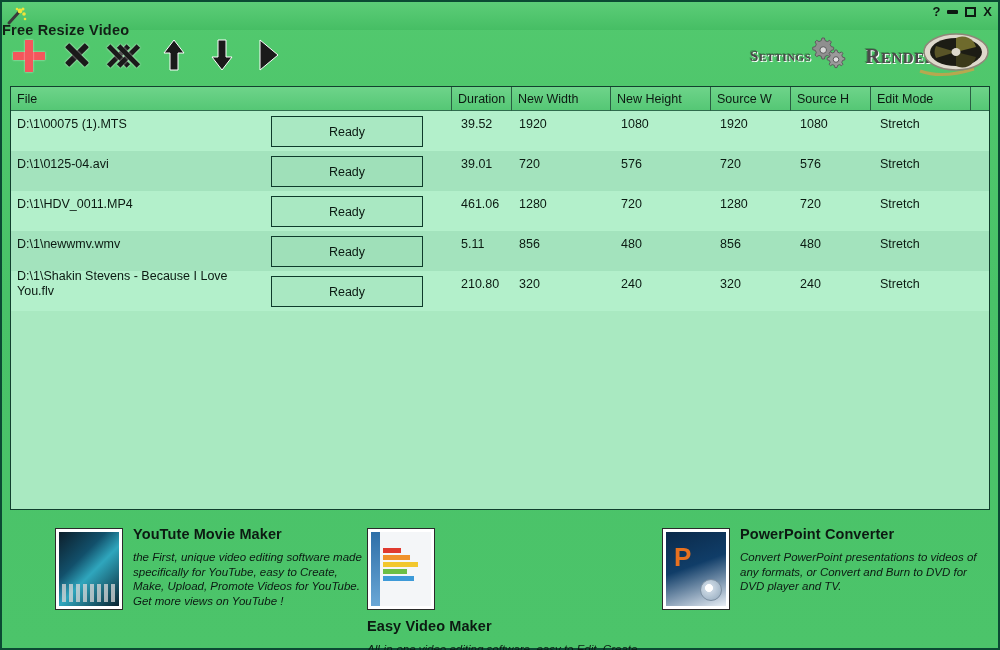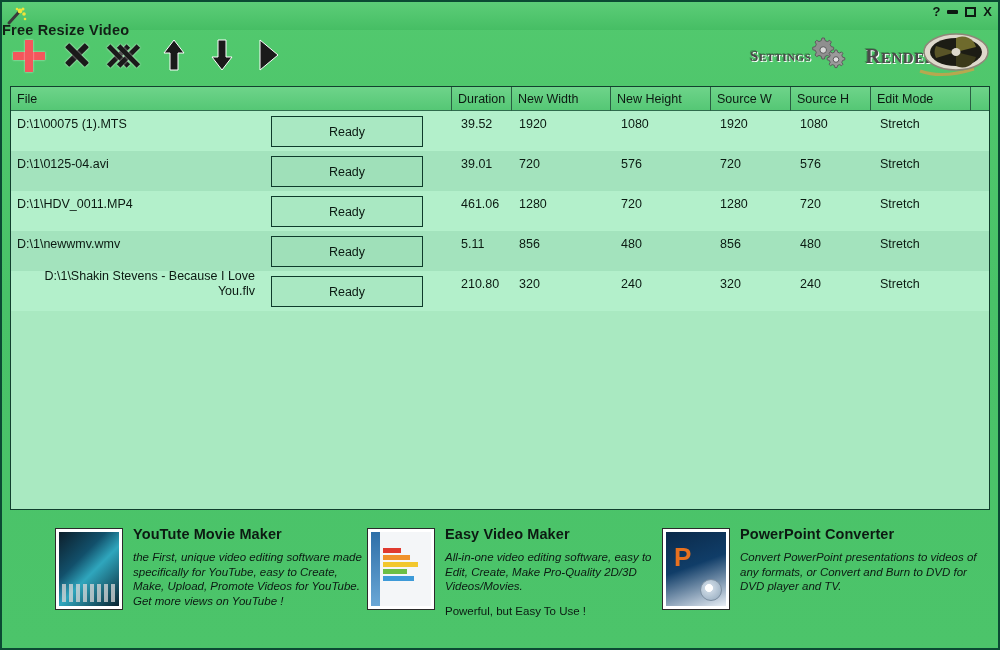--- a/index.html
+++ b/index.html
@@ -135,21 +135,21 @@
     position: relative; width: 100%; height: 40px;
     box-sizing: border-box;
   }
   .row.odd  { background: #b3f0cb; }
   .row.even { background: #a3e3bd; }
   .cell {
     position: absolute; top: 0; height: 26px;
     display: flex; align-items: center;
     font-size: 12.5px; color: #0b1a12;
     padding-left: 6px; box-sizing: border-box;
-    white-space: pre-wrap; line-height: 15px; text-align: right;
+    white-space: pre-wrap; line-height: 15px;
   }
   .cell.file { padding-right: 6px; }
   .state-btn {
     position: absolute; left: 260px; top: 5px;
     width: 152px; height: 31px;
     border: 1px solid #0f3b2c;
     background: #a7e6c0;
     display: flex; align-items: center; justify-content: center;
     font-size: 12.5px; color: #0b1a12;
     box-sizing: border-box; cursor: default;
@@ -161,21 +161,21 @@
   .ads {
     position: absolute; left: 8px; top: 516px;
     width: 980px; height: 126px;
     display: flex;
   }
   .ad {
     display: flex; align-items: flex-start;
     box-sizing: border-box;
   }
   .ad.a1 { width: 352px; padding-left: 45px; }
-  .ad.a2 { width: 300px; padding-left: 5px; }
+  .ad.a2 { width: 300px; padding-left: 5px; flex-direction: column; }
   .ad.a3 { width: 328px; padding-left: 0px; }
   .ad-box {
     flex: 0 0 auto;
     width: 68px; height: 82px;
     border: 1px solid #2a2a2a; background: #fff;
     padding: 3px; box-sizing: border-box;
     margin-top: 10px; margin-right: 10px;
     cursor: default;
   }
   .ad-box .inner { width: 100%; height: 100%; position: relative; overflow: hidden; }

